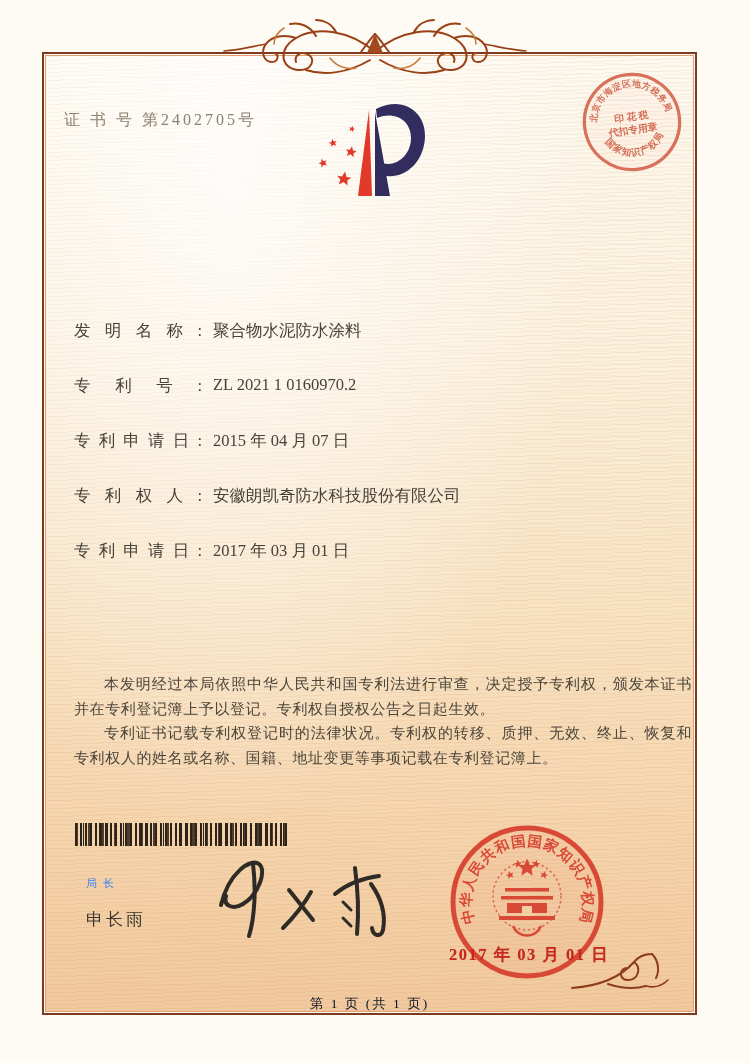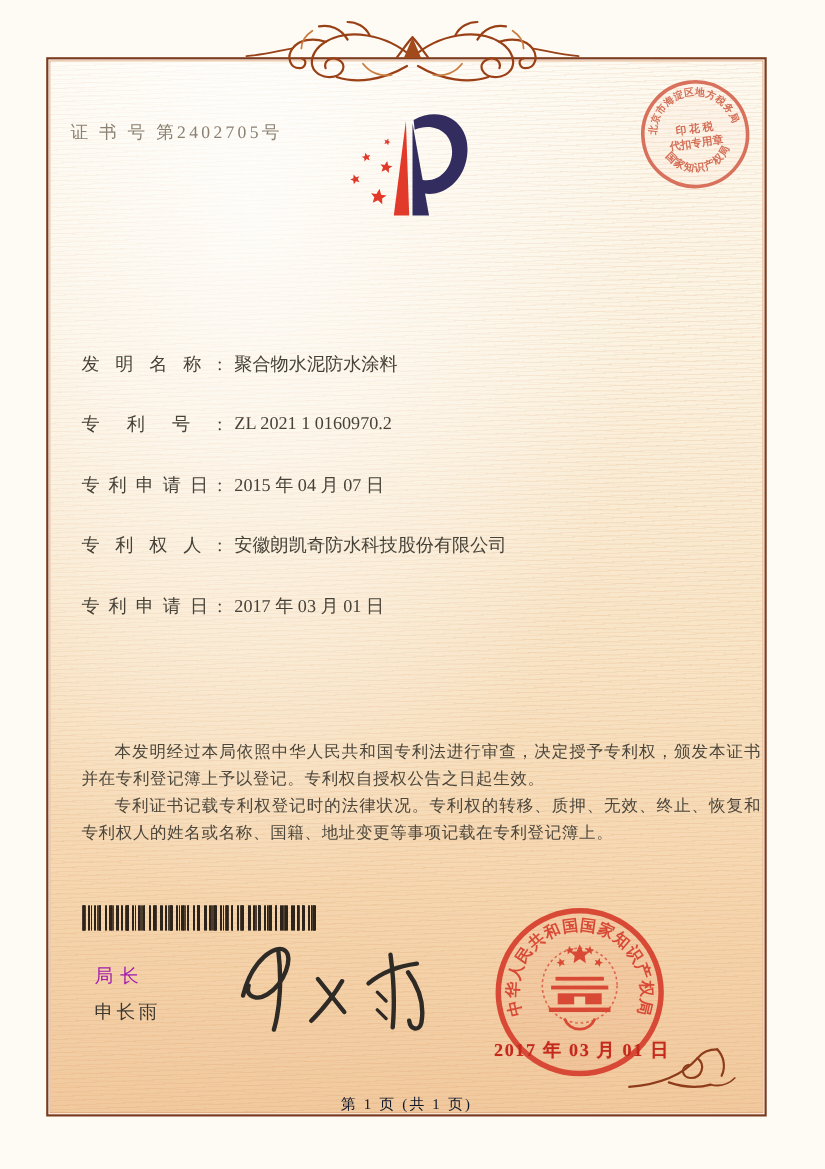--- a/index.html
+++ b/index.html
@@ -55,21 +55,21 @@
   
   .barcode {
     position: absolute; left: 75px; top: 823px; width: 214px; height: 23px;
     background:
       repeating-linear-gradient(90deg, #1d150e 0 2px, rgba(0,0,0,0) 2px 5px),
       repeating-linear-gradient(90deg, #1d150e 0 1px, rgba(0,0,0,0) 1px 8px),
       repeating-linear-gradient(90deg, rgba(29,21,14,0.85) 0 3px, rgba(0,0,0,0) 3px 13px);
     opacity: 0.92;
   }
   
-  .signer-title { position: absolute; left: 86px; top: 876px; font-size: 17px; color: #a21caf; letter-spacing: 6px; font-family: "Liberation Sans","DejaVu Sans",sans-serif; }
+  .signer-title { position: absolute; left: 86px; top: 876px; font-size: 11px; color: #3b82f6; letter-spacing: 6px; font-family: "Liberation Sans","DejaVu Sans",sans-serif; }
   .signer-name  { position: absolute; left: 86px; top: 908px; font-size: 17px; color: #3c382f; letter-spacing: 3px; font-family: Liberation Serif, serif; }
   .autograph { position: absolute; left: 193px; top: 850px; }
   
   .tax-seal { position: absolute; left: 576px; top: 66px; opacity: 0.88; transform: rotate(-8deg); }
   .authority-seal { position: absolute; left: 447px; top: 822px; opacity: 0.93; }
   .seal-date {
     position: absolute; left: 449px; top: 944px; z-index: 5;
     font-size: 16.5px; font-weight: bold; color: #c4291c; letter-spacing: 1.5px;
     text-shadow: 0 0 1px rgba(196,41,28,0.4);
   }

